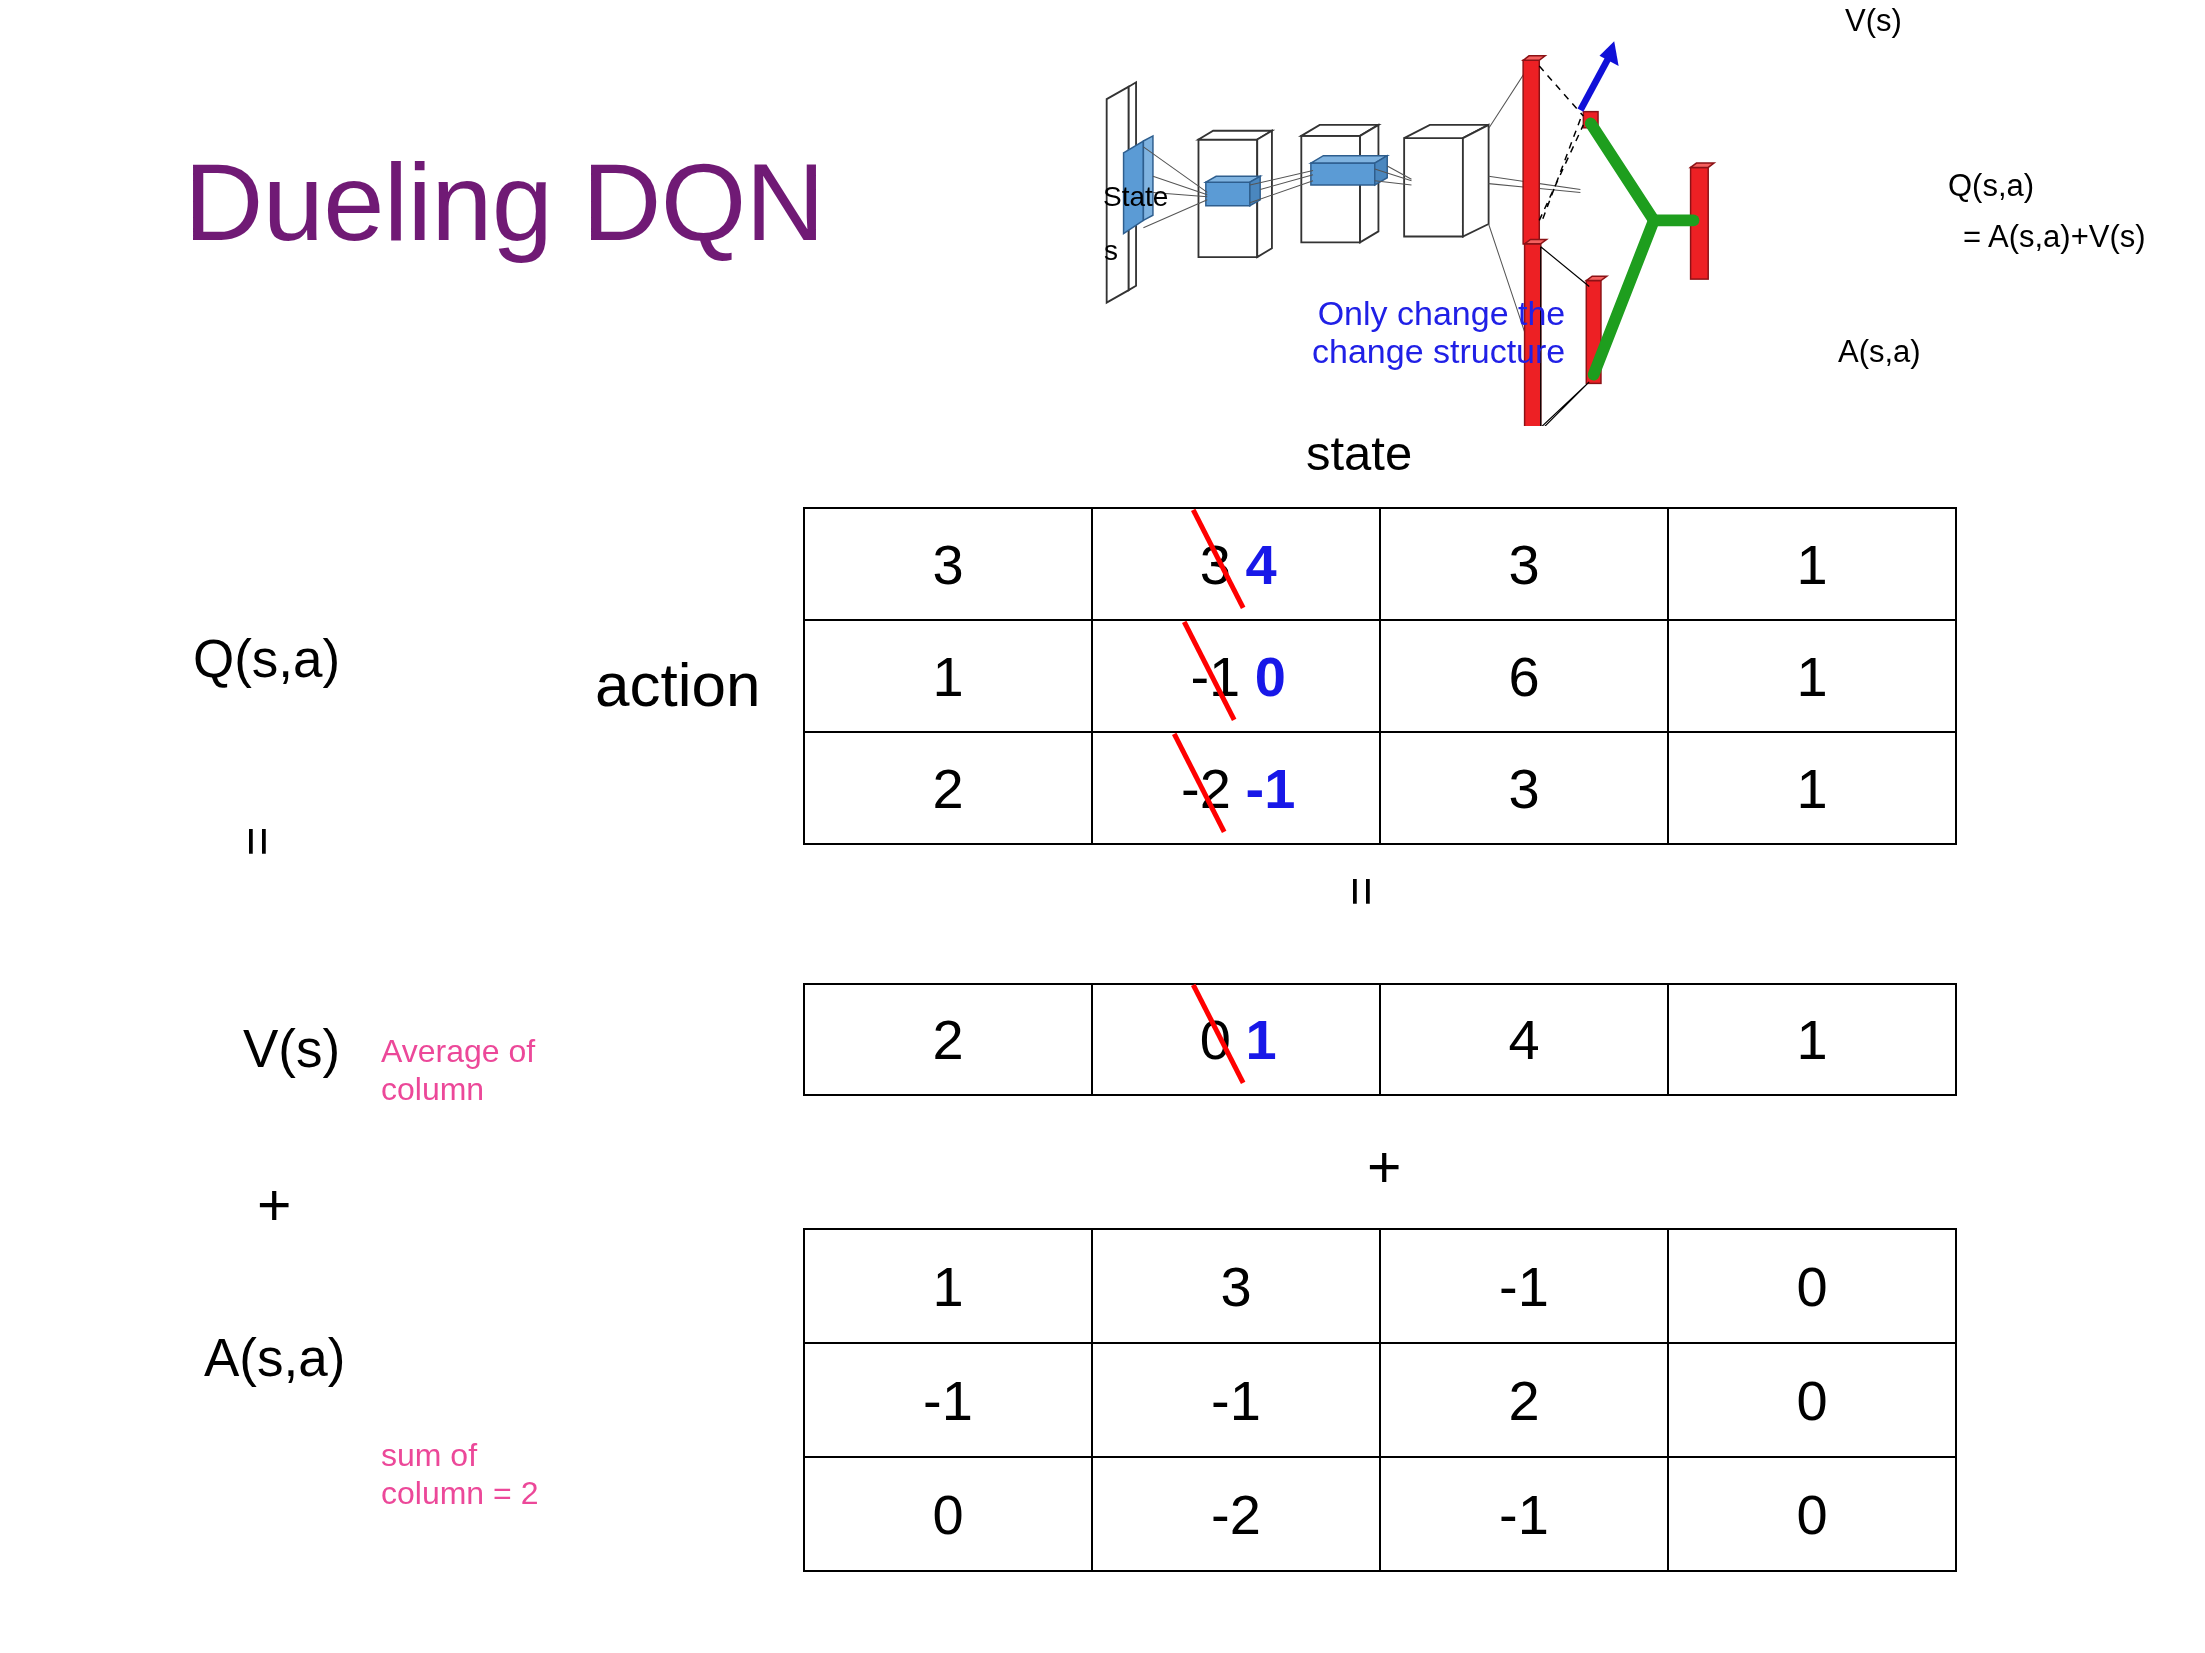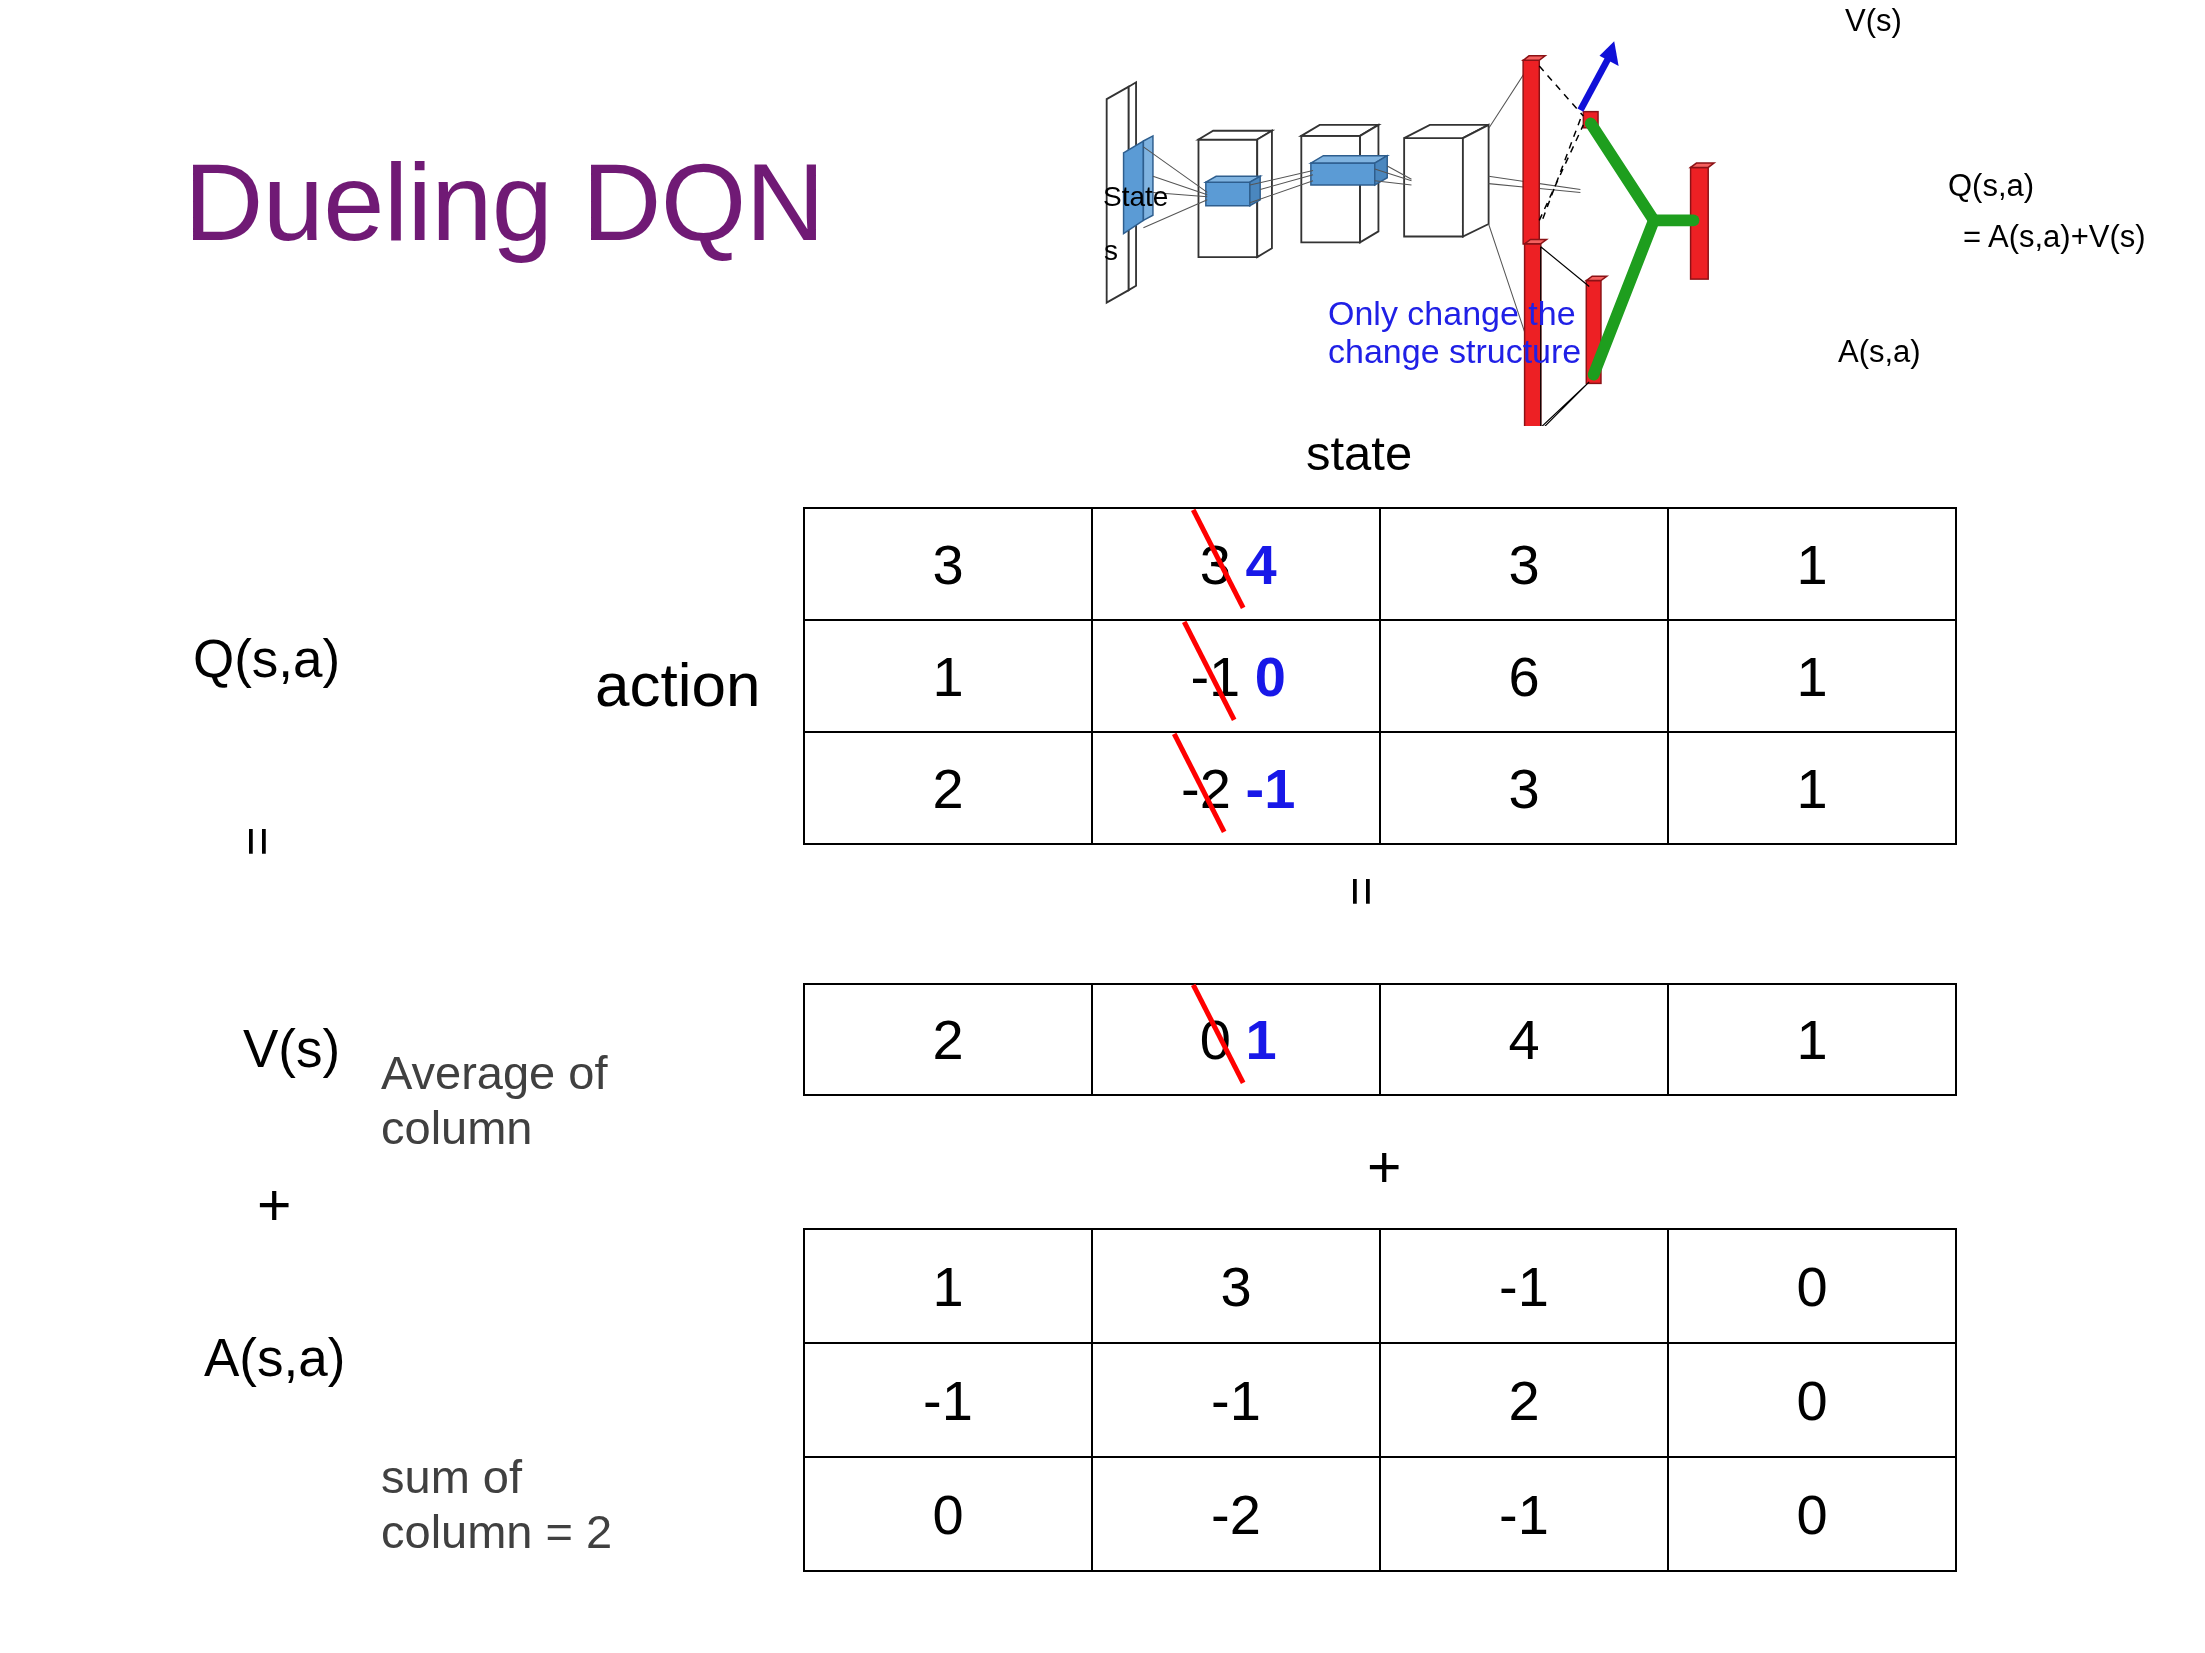--- a/index.html
+++ b/index.html
@@ -98,25 +98,24 @@
     line-height: 1;
     color: #000;
     font-weight: 400;
   }
   #plus-left { left: 257px;  top: 1176px; }
   #plus-mid  { left: 1367px; top: 1138px; }
 
   
   .blue-note {
     position: absolute;
-    font-size: 47px;
+    font-size: 32px;
     line-height: 1.18;
-    color: #404040;
-    white-space: nowrap;
-    margin-top: 12px;
+    color: #ec4899;
+    white-space: nowrap;
   }
   #note-average { left: 381px; top: 1033px; }
   #note-sum     { left: 381px; top: 1437px; }
 
   
   .grid-table {
     position: absolute;
     border-collapse: collapse;
     table-layout: fixed;
     background: #fff;
@@ -248,21 +247,21 @@
     </g>
   </svg>
 
   <span class="diag-label" id="label-state" style="position:absolute;left:37px;top:181px;font-size:28px;">State</span>
   <span class="diag-label" id="label-state-s" style="position:absolute;left:38px;top:235px;font-size:28px;">s</span>
   <span class="diag-label" id="label-vs" style="position:absolute;left:779px;top:2.9px;font-size:31px;">V(s)</span>
   <span class="diag-label" id="label-asa" style="position:absolute;left:772px;top:334px;font-size:31px;">A(s,a)</span>
   <span class="diag-label" id="label-qsa-1" style="position:absolute;left:882px;top:168px;font-size:31px;">Q(s,a)</span>
   <span class="diag-label" id="label-qsa-2" style="position:absolute;left:882px;top:219px;font-size:31px;">= A(s,a)+V(s)</span>
 
-  <div id="label-only-change" style="position:absolute;left:262px;top:294px;">
+  <div id="label-only-change" style="position:absolute;left:246px;top:294px;text-align:right;">
     <div>Only change the</div>
     <div>change structure</div>
   </div>
 </div>
 
 <div class="left-label" id="label-q">Q(s,a)</div>
 <div class="eq-rot" id="eq-left">=</div>
 <div class="left-label" id="label-v">V(s)</div>
 <div class="plus-sign" id="plus-left">+</div>
 <div class="left-label" id="label-a">A(s,a)</div>

